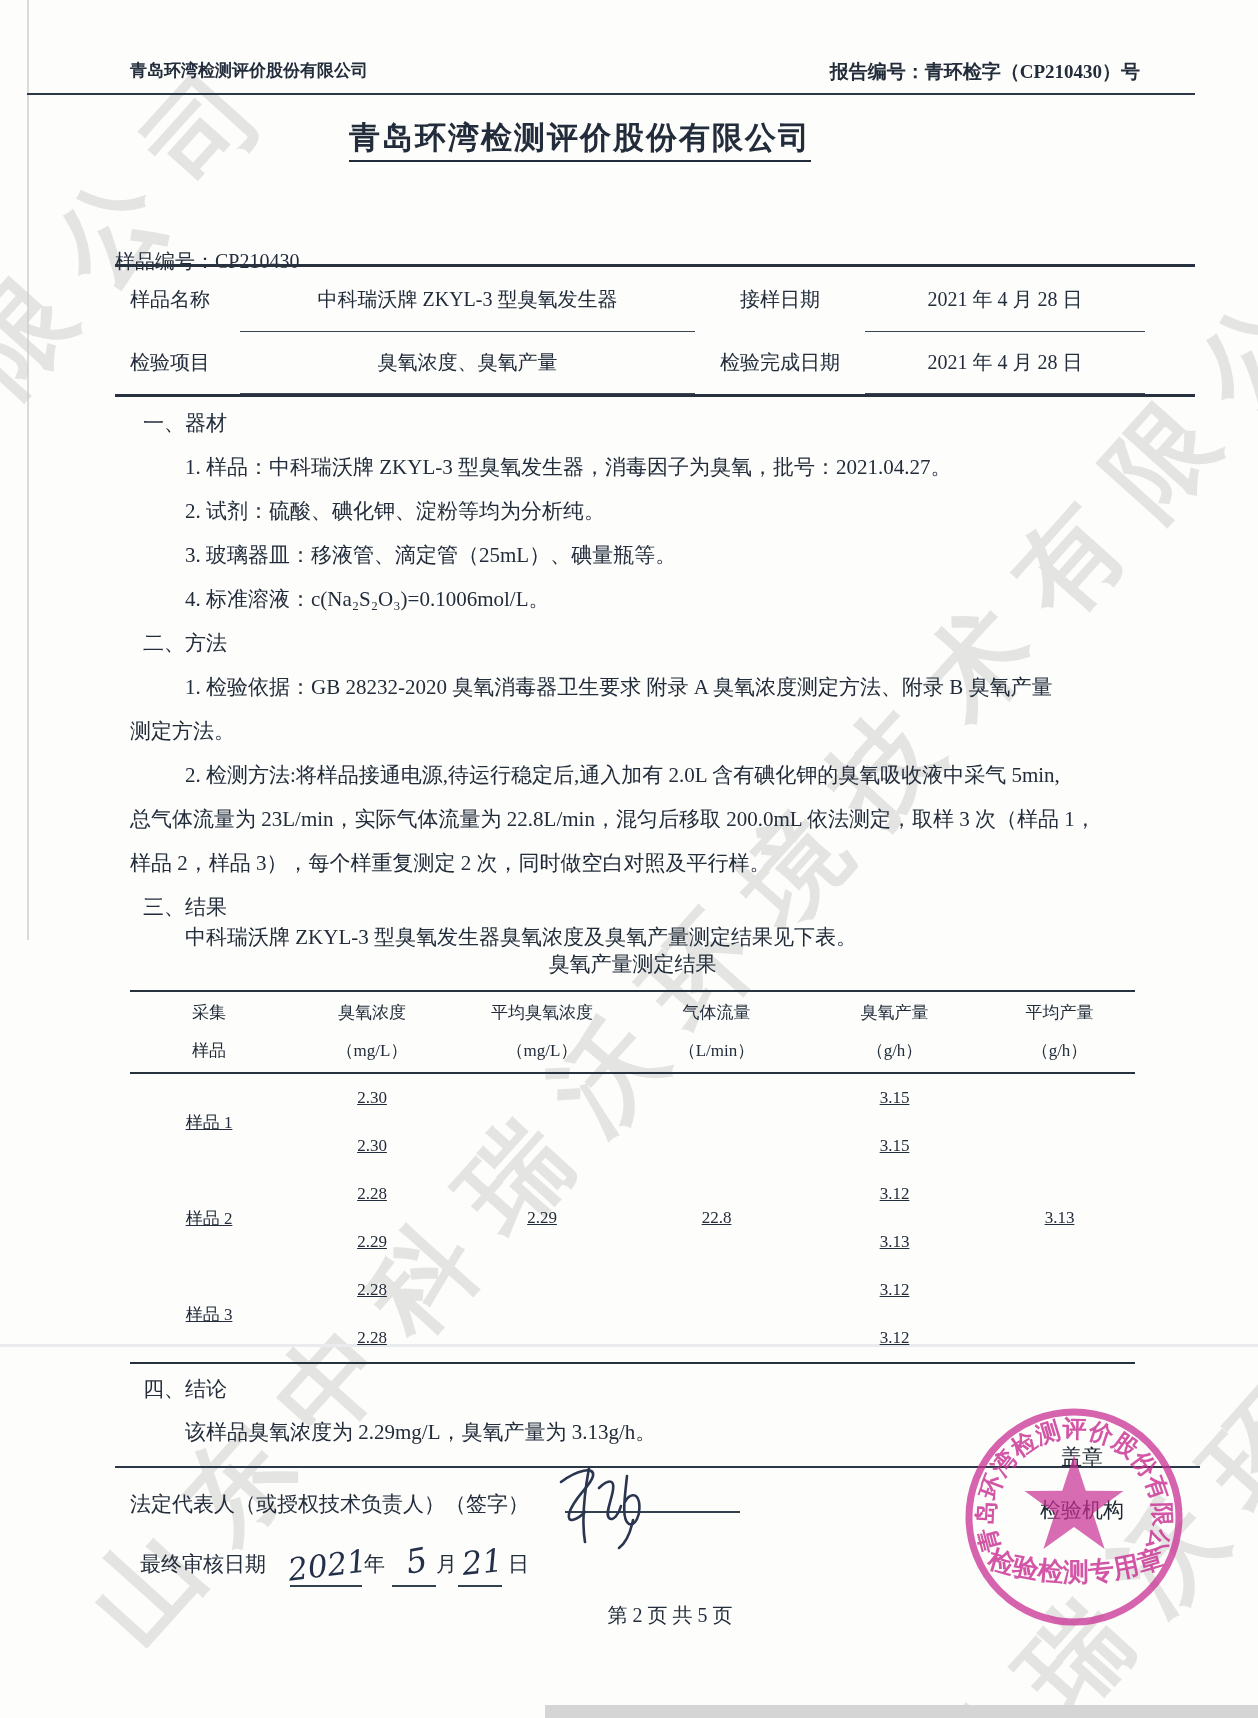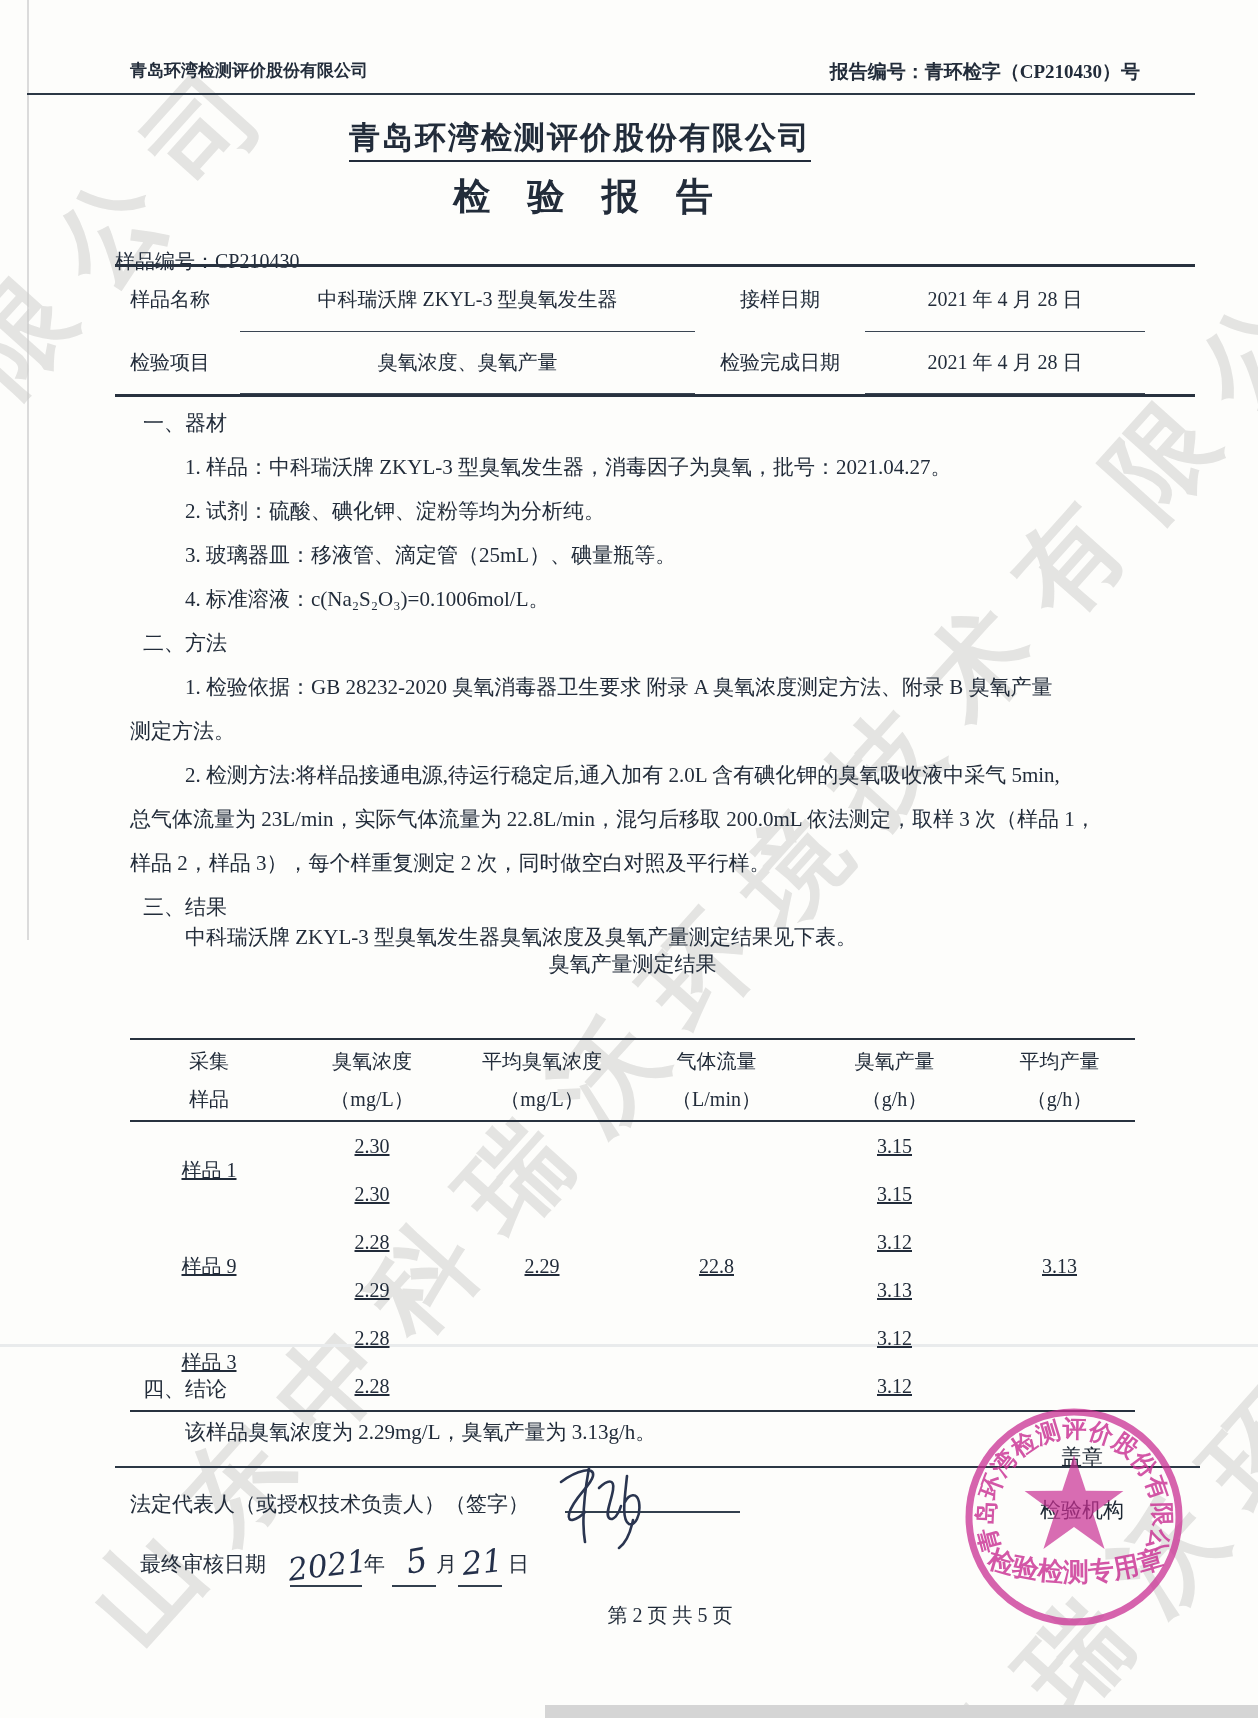--- a/index.html
+++ b/index.html
@@ -44,22 +44,22 @@
     font-size:20px;display:flex;align-items:center;height:64px;
   }
   .info .r2{height:61px;}
   .info .lab{padding-left:15px;}
   .info .lab2{justify-content:center;}
   .info .val{justify-content:center;border-bottom:1.5px solid #3a4552;}
   
   .caption{position:absolute;left:130px;top:950px;width:1005px;text-align:center;font-size:21px;z-index:2;}
   table.results{
     position:absolute;left:130px;top:990px;width:1005px;z-index:2;
-    border-collapse:collapse;font-size:20px;
-    border-top:2.5px solid #28323f;border-bottom:2.5px solid #28323f;margin-top:48px;
+    border-collapse:collapse;font-size:17px;
+    border-top:2.5px solid #28323f;border-bottom:2.5px solid #28323f;
   }
   table.results th{
     font-weight:normal;vertical-align:middle;text-align:center;
     border-bottom:2px solid #28323f;height:80px;padding:0;
   }
   table.results th .hl{display:block;line-height:38px;}
   table.results td{
     text-align:center;vertical-align:middle;height:48px;padding:0;text-decoration:underline;
   }
   
@@ -89,21 +89,20 @@
 
   <div class="edge-l"></div>
   <div class="edge-b"></div>
   <div class="scanline"></div>
 
   <div class="abs b" style="left:130px;top:60px;font-size:17px;z-index:2;">青岛环湾检测评价股份有限公司</div>
   <div class="abs b" style="right:118px;top:60px;font-size:19px;z-index:2;">报告编号：青环检字（CP210430）号</div>
   <div class="hdr-line"></div>
 
   <div class="title-co"><span>青岛环湾检测评价股份有限公司</span></div>
-  <div class="title-rep">检 验 报 告</div>
 
   <div class="abs t20" style="left:115px;top:249px;z-index:2;">样品编号：CP210430</div>
 
   <div class="info">
     <div class="cell lab">样品名称</div>
     <div class="cell val">中科瑞沃牌 ZKYL-3 型臭氧发生器</div>
     <div class="cell lab2">接样日期</div>
     <div class="cell val">2021 年 4 月 28 日</div>
     <div class="cell lab r2">检验项目</div>
     <div class="cell val r2">臭氧浓度、臭氧产量</div>
@@ -172,21 +171,21 @@
         <td rowspan="6">2.29</td>
         <td rowspan="6">22.8</td>
         <td>3.15</td>
         <td rowspan="6">3.13</td>
       </tr>
       <tr>
         <td>2.30</td>
         <td>3.15</td>
       </tr>
       <tr>
-        <td rowspan="2">样品 9</td>
+        <td rowspan="2">样品 2</td>
         <td>2.28</td>
         <td>3.12</td>
       </tr>
       <tr>
         <td>2.29</td>
         <td>3.13</td>
       </tr>
       <tr>
         <td rowspan="2">样品 3</td>
         <td>2.28</td>

